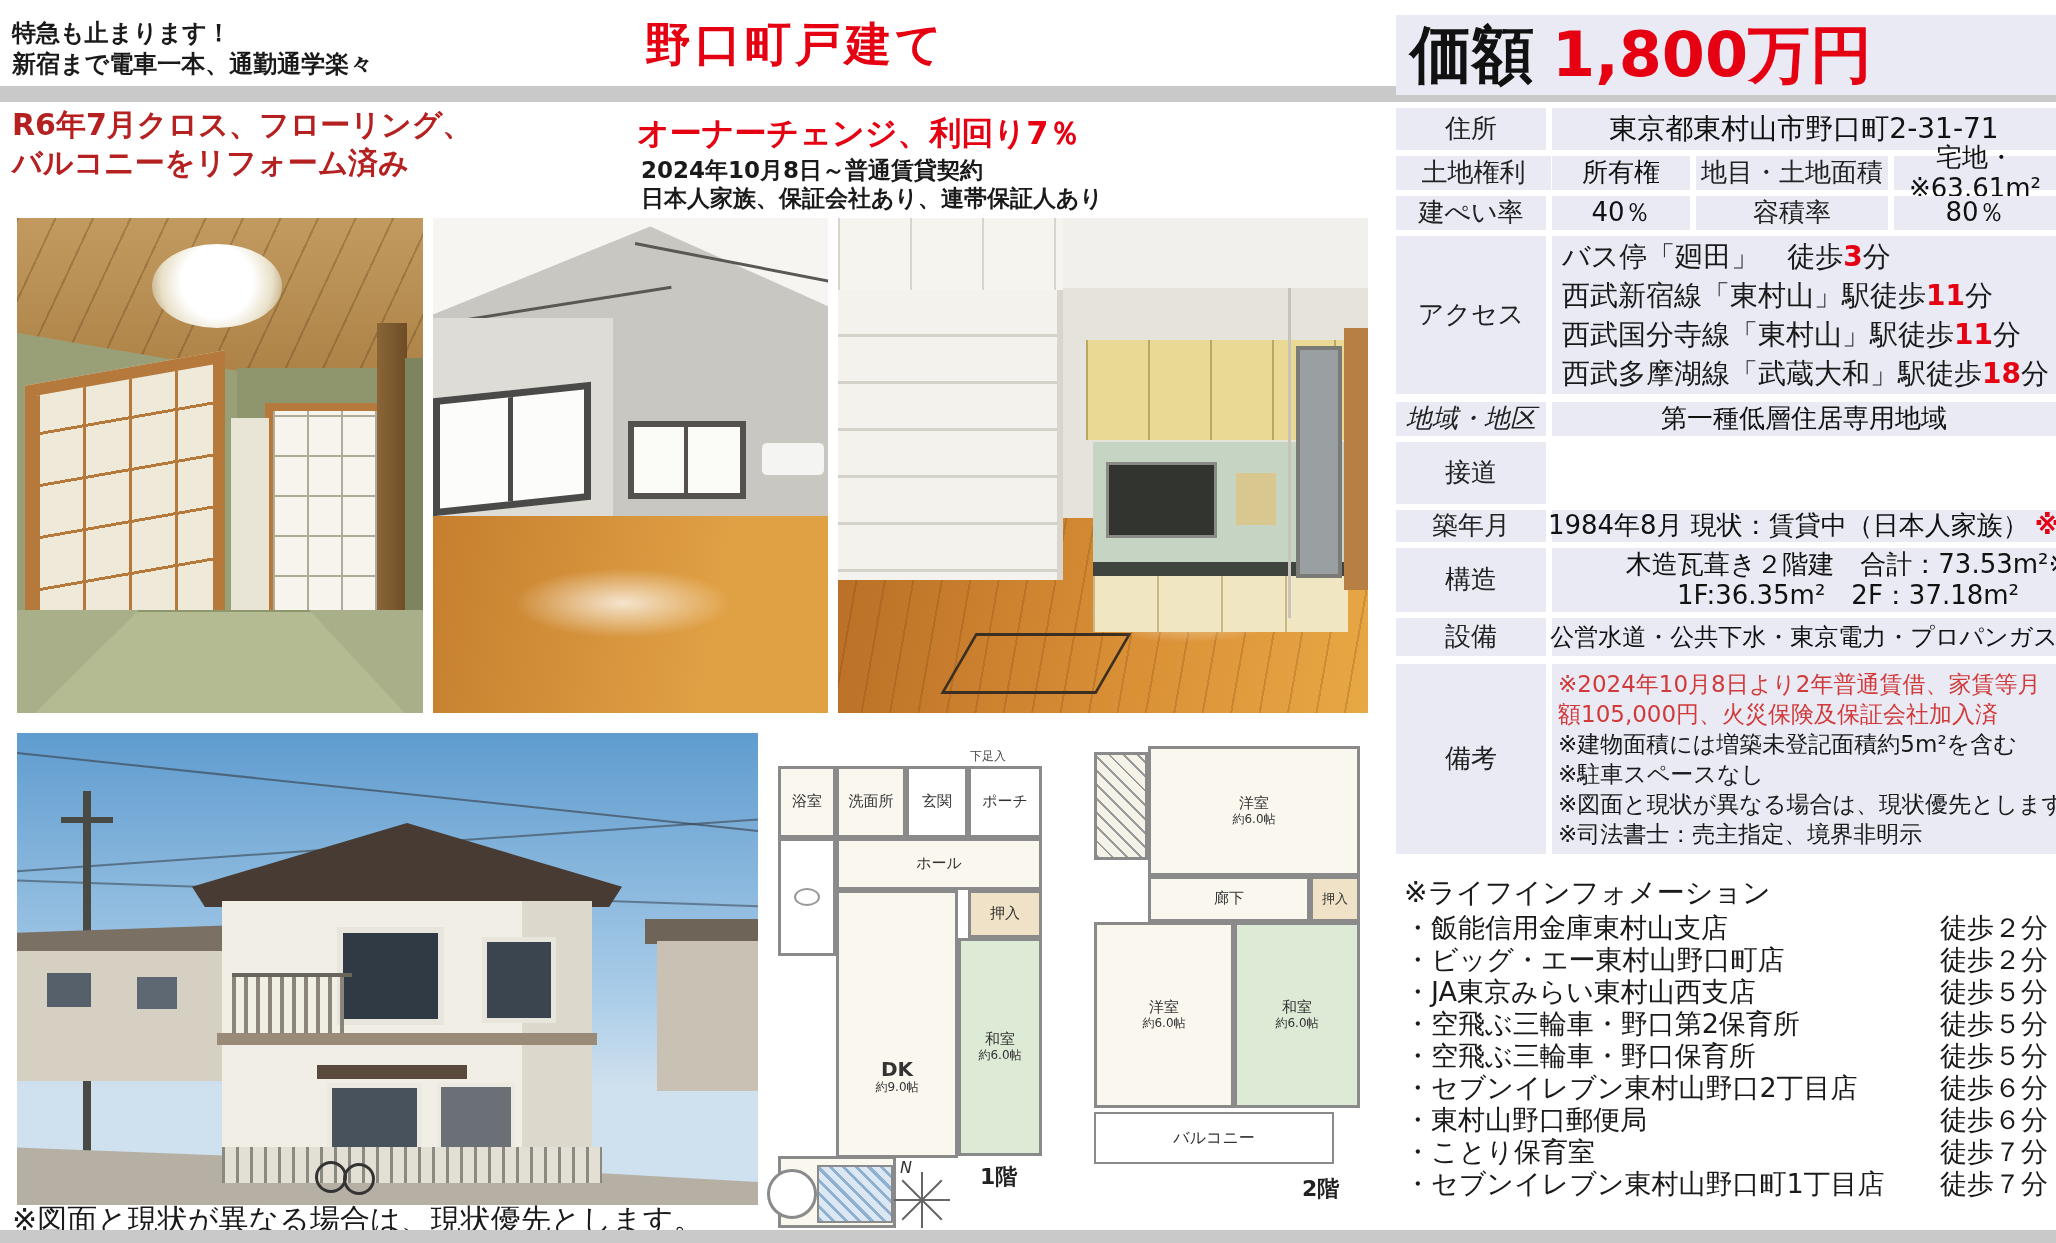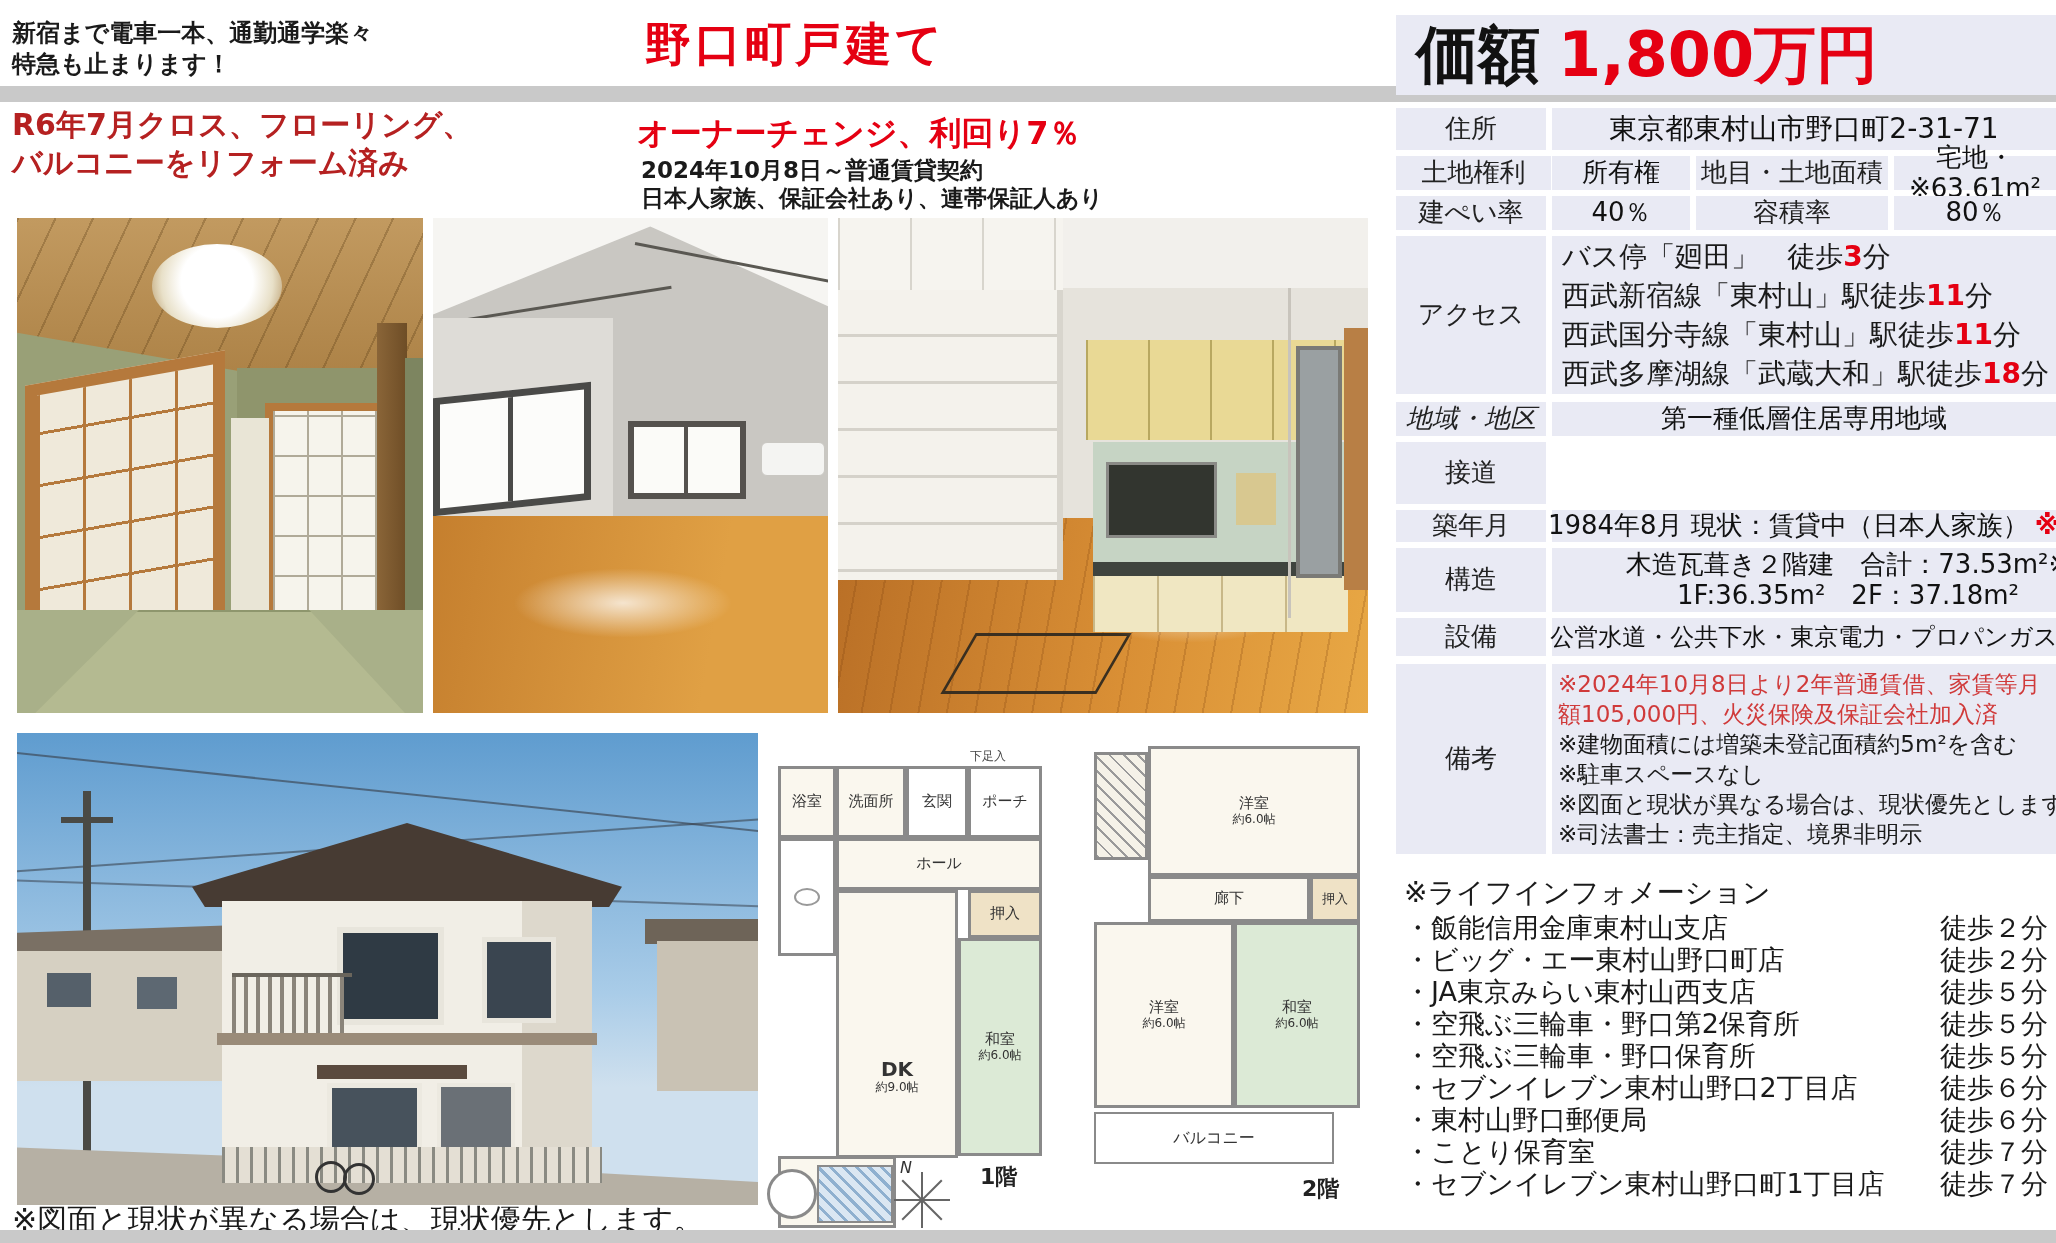--- a/index.html
+++ b/index.html
@@ -39,22 +39,22 @@
   
   .photo{position:absolute;overflow:hidden;}
   .ps{position:absolute;}
 </style>
 </head>
 <body>
 
 <div class="page">
 
   <div class="abs b" style="left:12px;top:18px;font-size:24px;line-height:31px;">
+    <div>特急も止まります！</div>
     <div>新宿まで電車一本、通勤通学楽々</div>
-    <div>特急も止まります！</div>
   </div>
 
   <div class="abs b red" style="left:645px;top:14px;font-size:46px;letter-spacing:4px;">野口町戸建て</div>
 
   <div class="bar" style="top:86px;height:16px;"></div>
 
   <div class="abs b dkred" style="left:12px;top:106px;font-size:30px;line-height:38px;">
     <div>R6年7月クロス、フローリング、</div>
     <div>バルコニーをリフォーム済み</div>
   </div>
@@ -231,21 +231,21 @@
     <div class="room white" style="left:6px;top:374px;width:240px;height:52px;border-width:2px;font-size:16px;justify-content:center;">
       <span>バルコニー</span>
       </div>
     <div class="plan-tag" style="left:214px;top:436px;">2階</div>
   </div>
 
   <div class="abs" style="left:12px;top:1200px;font-size:30px;">※図面と現状が異なる場合は、現状優先とします。</div>
   <div class="bar" style="top:1230px;height:13px;"></div>
 
   <div class="abs" style="left:1396px;top:15px;width:660px;height:80px;background:#e9eaf4;
-       display:flex;align-items:center;padding-left:20px;box-sizing:border-box;">
+       display:flex;align-items:center;padding-left:14px;box-sizing:border-box;">
     <span class="b" style="font-size:62px;color:#111;">価額</span>
     <span class="b red" style="font-size:62px;margin-left:18px;">1,800万円</span>
   </div>
 
   <div class="cell lab" style="left:1396px;top:108px;width:150px;height:42px;">
     <span>住所</span>
     </div>
   <div class="cell val" style="left:1552px;top:108px;width:504px;height:42px;font-size:28px;">
     <span>東京都東村山市野口町2-31-71</span>
     </div>

